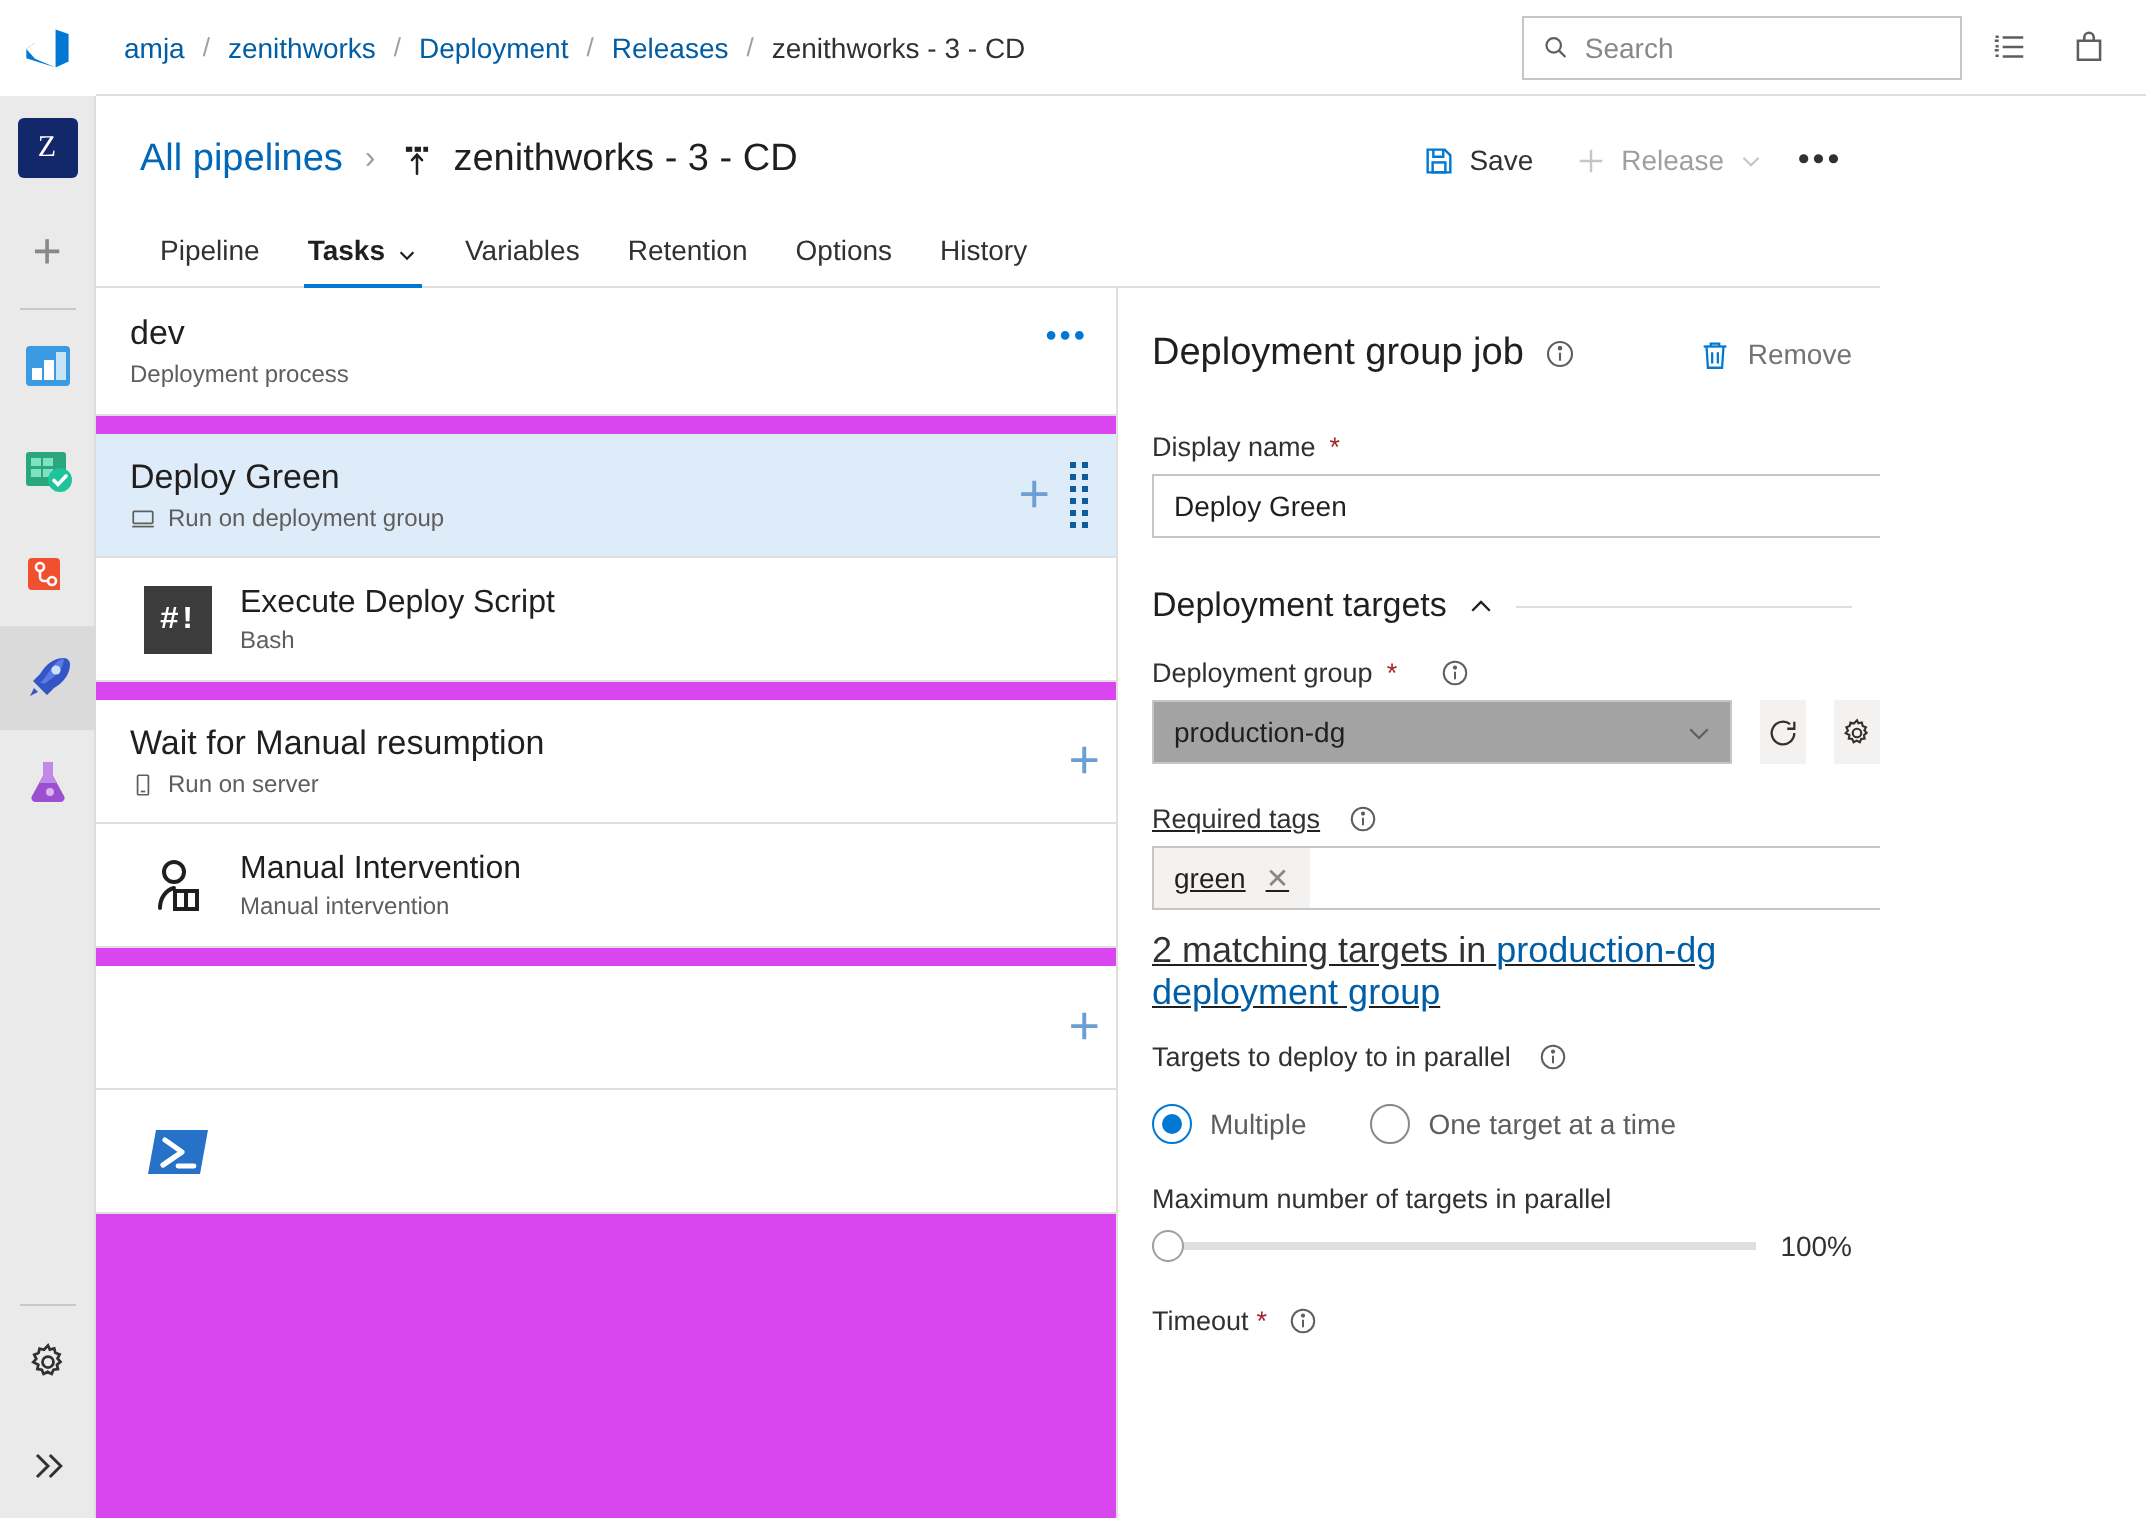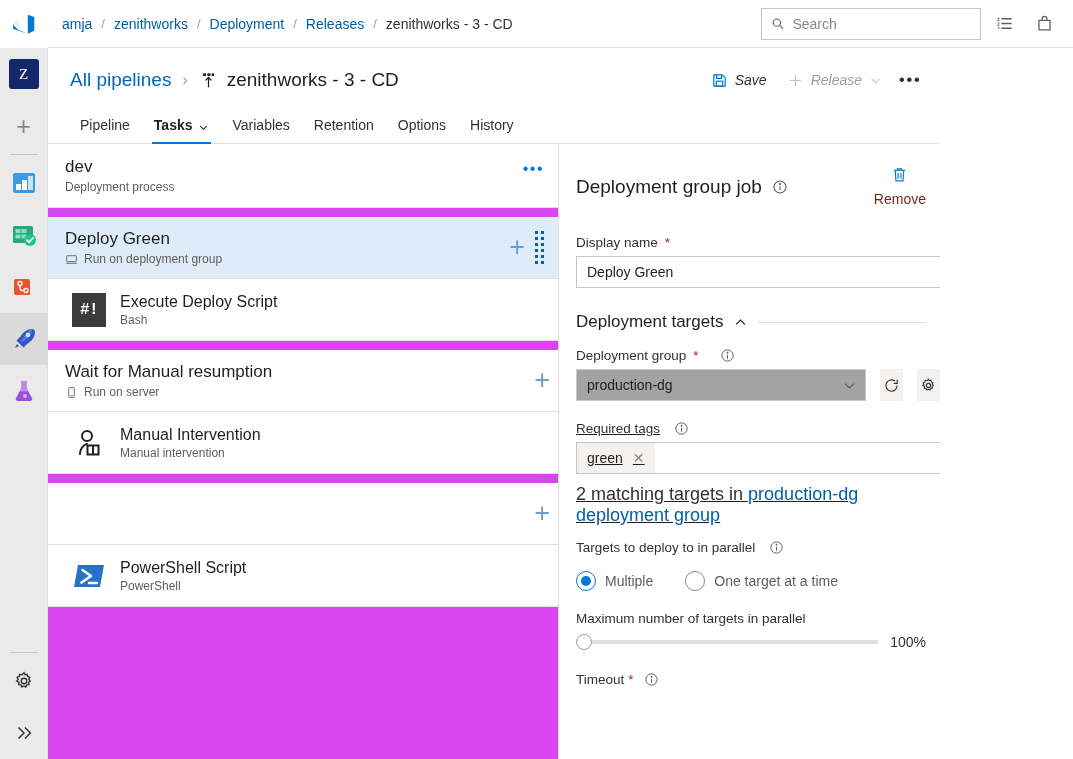--- a/index.html
+++ b/index.html
@@ -72,21 +72,21 @@
   }
 
   .pipe-header {
     height: 48px; display: flex; align-items: center;
     padding: 0 14px 0 22px; flex: 0 0 48px; margin-top: 8px;
   }
   .all-pipelines { color: #0067b8; font-size: 19px; cursor: pointer; }
   .hdr-chevron { color: #a19f9d; font-size: 16px; margin: 0 11px; }
   .pipe-title-wrap { display: flex; align-items: center; gap: 9px; }
   .pipe-title { font-size: 19px; color: #201f1e; white-space: nowrap; }
-  .hdr-actions { margin-left: auto; display: flex; align-items: center; gap: 4px; font-style: italic; }
+  .hdr-actions { margin-left: auto; display: flex; align-items: center; gap: 4px; }
   .hdr-btn {
     display: flex; align-items: center; gap: 7px; height: 32px;
     padding: 0 8px; font-size: 14px; color: #323130; cursor: pointer;
   }
   .hdr-btn.disabled { color: #a19f9d; cursor: default; }
   .hdr-btn .lbl { white-space: nowrap; }
   .ellipsis-btn {
     width: 32px; height: 32px; display: flex; align-items: center;
     justify-content: center; cursor: pointer; color: #323130;
     font-size: 17px; letter-spacing: 1.5px;
@@ -167,21 +167,21 @@
     display: flex; align-items: center; justify-content: center;
     font-size: 16px; font-weight: bold;
     font-family: "Liberation Mono", monospace; letter-spacing: -0.5px;
   }
 
   
   .rp-head { display: flex; align-items: center; padding-right: 14px; }
   .rp-title { font-size: 19px; color: #201f1e; }
   .rp-remove {
     margin-left: auto; display: flex; align-items: center; gap: 8px;
-    color: #7f1d1d; font-size: 14px; cursor: pointer; flex-direction: column;
+    color: #737373; font-size: 14px; cursor: pointer;
   }
   .field-label {
     font-size: 13.5px; color: #323130; display: flex;
     align-items: center; gap: 7px; margin-bottom: 6px;
   }
   .req { color: #a4262c; }
   .txt-input {
     height: 32px; border: 1px solid #c8c6c4; background: #fff;
     font-size: 14px; color: #201f1e; padding: 0 10px;
     display: flex; align-items: center; width: 560px;
@@ -507,24 +507,20 @@
               <div class="plus-blue">+</div>
             </div>
           </div>
           <div class="task-row">
             <div class="task-icon">
               <svg width="34" height="34" viewBox="0 0 34 34">
                 <path d="M6 6h26l-4 22H2L6 6z" fill="#2672c8"></path>
                 <path d="M10.5 11l8.5 6-9.5 6.5" fill="none" stroke="#ffffff" stroke-width="2.6" stroke-linecap="round" stroke-linejoin="round"></path>
                 <path d="M17 24h8" stroke="#ffffff" stroke-width="2.4" stroke-linecap="round"></path>
               </svg>
-            </div>
-            <div class="task-texts">
-              <div class="task-name">PowerShell Script</div>
-              <div class="task-sub">PowerShell</div>
             </div>
           </div>
         </div>
       </div>
 
       <div class="right-pane">
 
         <div class="rp-head">
           <span class="rp-title">Deployment group job</span>
           <span class="info-i" style="margin-left:10px;">

